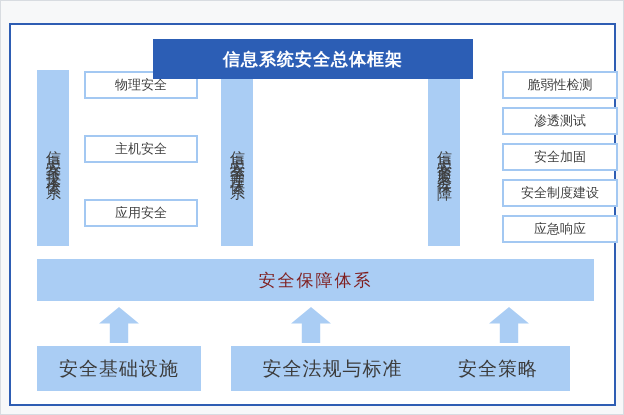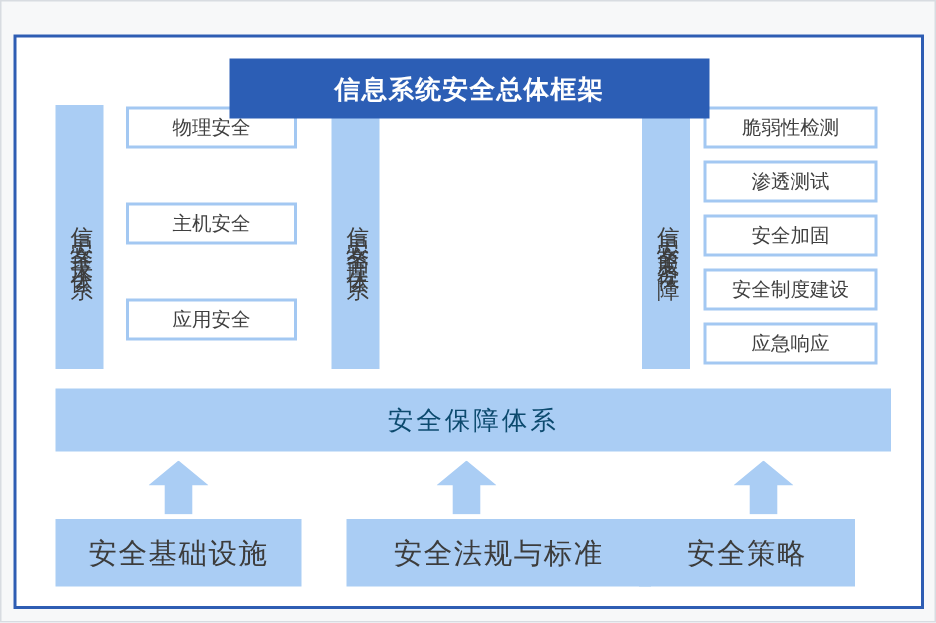--- a/index.html
+++ b/index.html
@@ -67,40 +67,40 @@
   .items {
     position: absolute;
     top: 70px;
     display: flex;
     flex-direction: column;
     gap: 8px;
     z-index: 2;
   }
   .items.c1 { left: 83px;  width: 114px; gap: 36px; }
   .items.c2 { left: 272px; width: 130px; }
-  .items.c3 { left: 468px; width: 116px; font-family: Liberation Serif, serif; }
+  .items.c3 { left: 501px; width: 116px; font-family: Liberation Serif, serif; }
   .item {
     height: 28px;
     box-sizing: border-box;
     border: 2px solid #a3c8f2;
     background: #ffffff;
     color: #3f3f3f;
     font-size: 13px;
     display: flex;
     align-items: center;
     justify-content: center;
   }
   .bar {
     position: absolute;
     left: 36px;
     top: 258px;
     width: 557px;
     height: 42px;
     background: #aacdf4;
-    color: #0c4a6e;
+    color: #7f1d1d;
     font-size: 17px;
     letter-spacing: 2px;
     display: flex;
     align-items: center;
     justify-content: center;
     z-index: 2;
   }
   .arrow {
     position: absolute;
     top: 306px;

